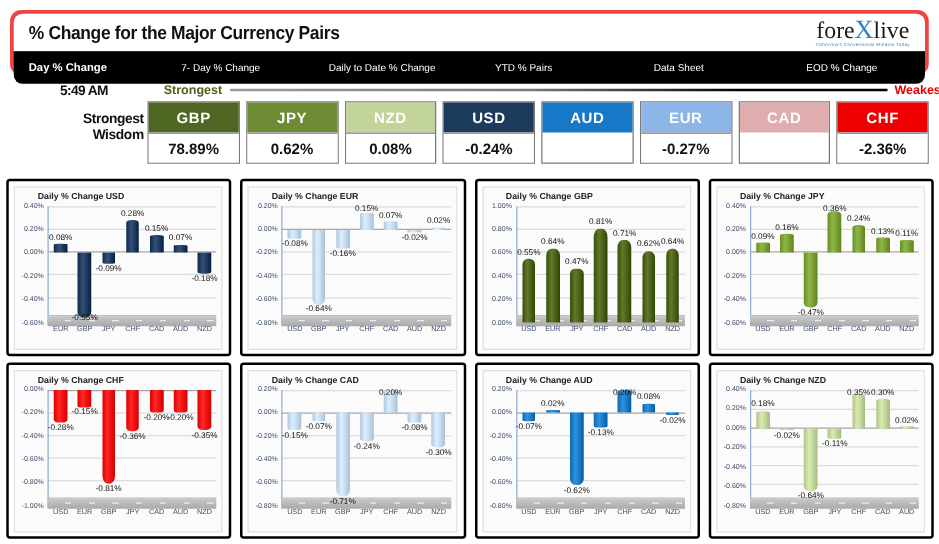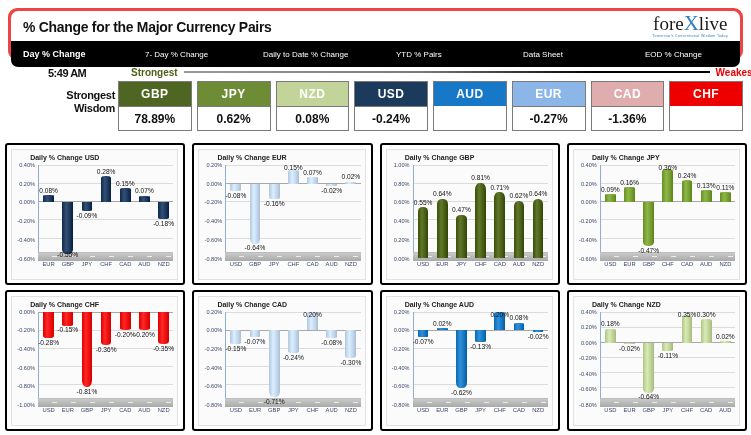--- a/index.html
+++ b/index.html
@@ -209,24 +209,24 @@
       </div>
       <div class="tile">
         <div class="tile-code" style="background: rgb(24, 120, 200);">AUD</div>
       </div>
       <div class="tile">
         <div class="tile-code" style="background: rgb(140, 182, 232);">EUR</div>
         <div class="tile-val">-0.27%</div>
       </div>
       <div class="tile">
         <div class="tile-code" style="background: rgb(223, 173, 173);">CAD</div>
-        <div class="tile-val">-1.36%</div>
       </div>
       <div class="tile">
         <div class="tile-code" style="background: rgb(238, 0, 0);">CHF</div>
+        <div class="tile-val">-2.36%</div>
       </div>
     </div>
 </div>
 
 <div class="grid" id="chart-grid">
     <div class="panel">
       <div class="panel-inner">
         <div class="ch-title">Daily % Change USD</div>
         <div class="plot">
           <div class="gridline" style="top: 0%;"></div>

